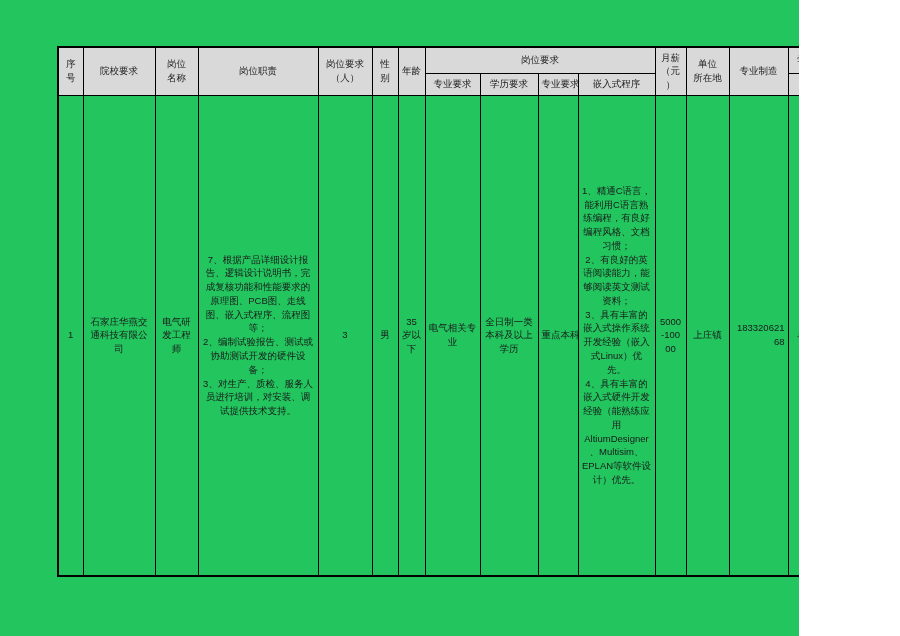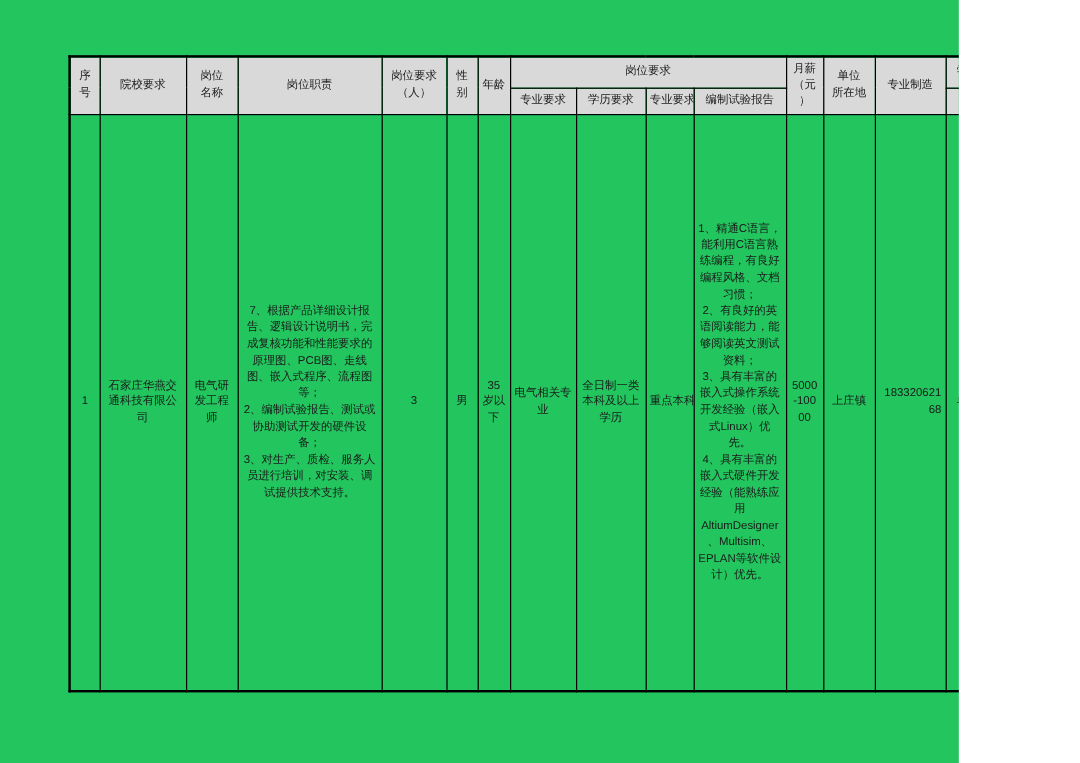--- a/index.html
+++ b/index.html
@@ -89,21 +89,21 @@
 （元）</th>
         <th rowspan="2" class="pre">单位
 所在地</th>
         <th rowspan="2">专业制造</th>
         <th>学历要求</th>
       </tr>
       <tr class="hrow2">
         <th class="nowrap">专业要求</th>
         <th class="nowrap">学历要求</th>
         <th class="nowrap">专业要求</th>
-        <th class="nowrap">编制试验报告</th>
+        <th class="nowrap">嵌入式程序</th>
         <th></th>
       </tr>
     </thead>
     <tbody>
       <tr>
         <td>1</td>
         <td>石家庄华燕交通科技有限公司</td>
         <td>电气研发工程师</td>
         <td class="pre just">7、根据产品详细设计报告、逻辑设计说明书，完成复核功能和性能要求的原理图、PCB图、走线图、嵌入式程序、流程图等；
 2、编制试验报告、测试或协助测试开发的硬件设备；

